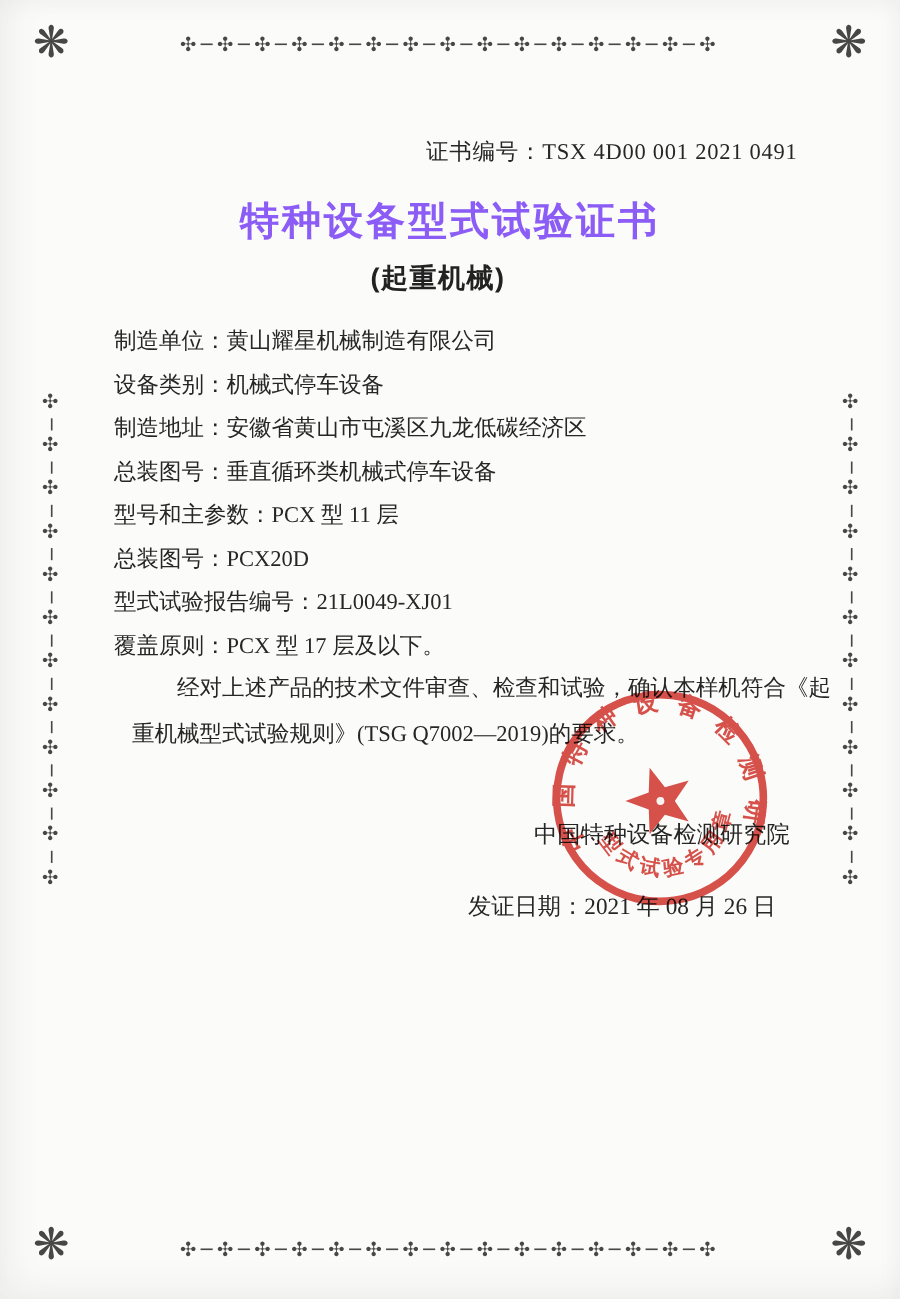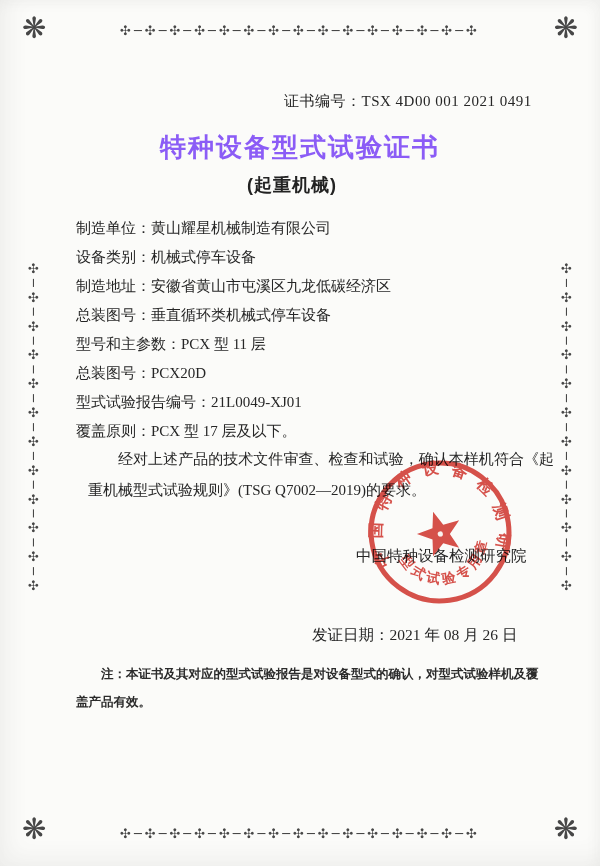--- a/index.html
+++ b/index.html
@@ -49,21 +49,21 @@
     font-family:"Liberation Sans","DejaVu Sans",sans-serif;
     font-size:18px;font-weight:600;letter-spacing:1px;color:#222;
   }
   .fields{position:absolute;left:76px;top:214px;right:40px;font-size:15px;}
   .field-row{line-height:29px;white-space:nowrap;}
   .statement{
     position:absolute;left:88px;top:444px;width:466px;margin:0;
     font-size:15px;line-height:31px;text-indent:2em;text-align:justify;
   }
   .issuer{position:absolute;left:356px;top:546px;font-size:15.5px;white-space:nowrap;}
-  .issue-date{position:absolute;left:312px;top:625px;font-size:15.5px;white-space:nowrap;}
+  .issue-date{position:absolute;left:312px;top:594px;font-size:15.5px;white-space:nowrap;}
   .note{
     position:absolute;left:76px;top:660px;width:468px;margin:0;
     font-size:12.5px;line-height:28px;text-indent:2em;font-weight:600;color:#2b2b2b;
   }
 
   
   .seal{
     position:absolute;left:364px;top:456px;width:152px;height:152px;
     transform:rotate(-8deg);
     opacity:.92;mix-blend-mode:multiply;
@@ -104,21 +104,20 @@
     <div class="field-row"><span class="f-label">型式试验报告编号：</span><span class="f-value">21L0049-XJ01</span></div>
 
     <div class="field-row"><span class="f-label">覆盖原则：</span><span class="f-value">PCX 型 17 层及以下。</span></div>
   </div>
 
   <p class="statement">经对上述产品的技术文件审查、检查和试验，确认本样机符合《起重机械型式试验规则》(TSG Q7002—2019)的要求。</p>
 
   <div class="issuer">中国特种设备检测研究院</div>
   <div class="issue-date"><span>发证日期：</span><span>2021 年 08 月 26 日</span></div>
 
-  <p class="note">注：本证书及其对应的型式试验报告是对设备型式的确认，对型式试验样机及覆盖产品有效。</p>
 
   <div class="seal">
     <svg width="152" height="152" viewBox="0 0 150 150">
       <defs>
         <path id="ringPath" d="M 22.4,99.5 A 58,58 0 1 1 127.6,99.5"></path>
         <path id="innerPath" d="M 32,96 A 46,46 0 0 0 118,96"></path>
       </defs>
       <circle cx="75" cy="75" r="68" fill="none" stroke="#d6433d" stroke-width="5"></circle>
       <polygon fill="#d6433d" transform="rotate(-10 75 77)" points="75,54 80.6,69.3 96.9,69.9 84,79.9 88.5,95.6 75,86.5 61.5,95.6 66,79.9 53.1,69.9 69.4,69.3"></polygon>
       <circle cx="75" cy="77" r="2.6" fill="#fdf7f5"></circle>

